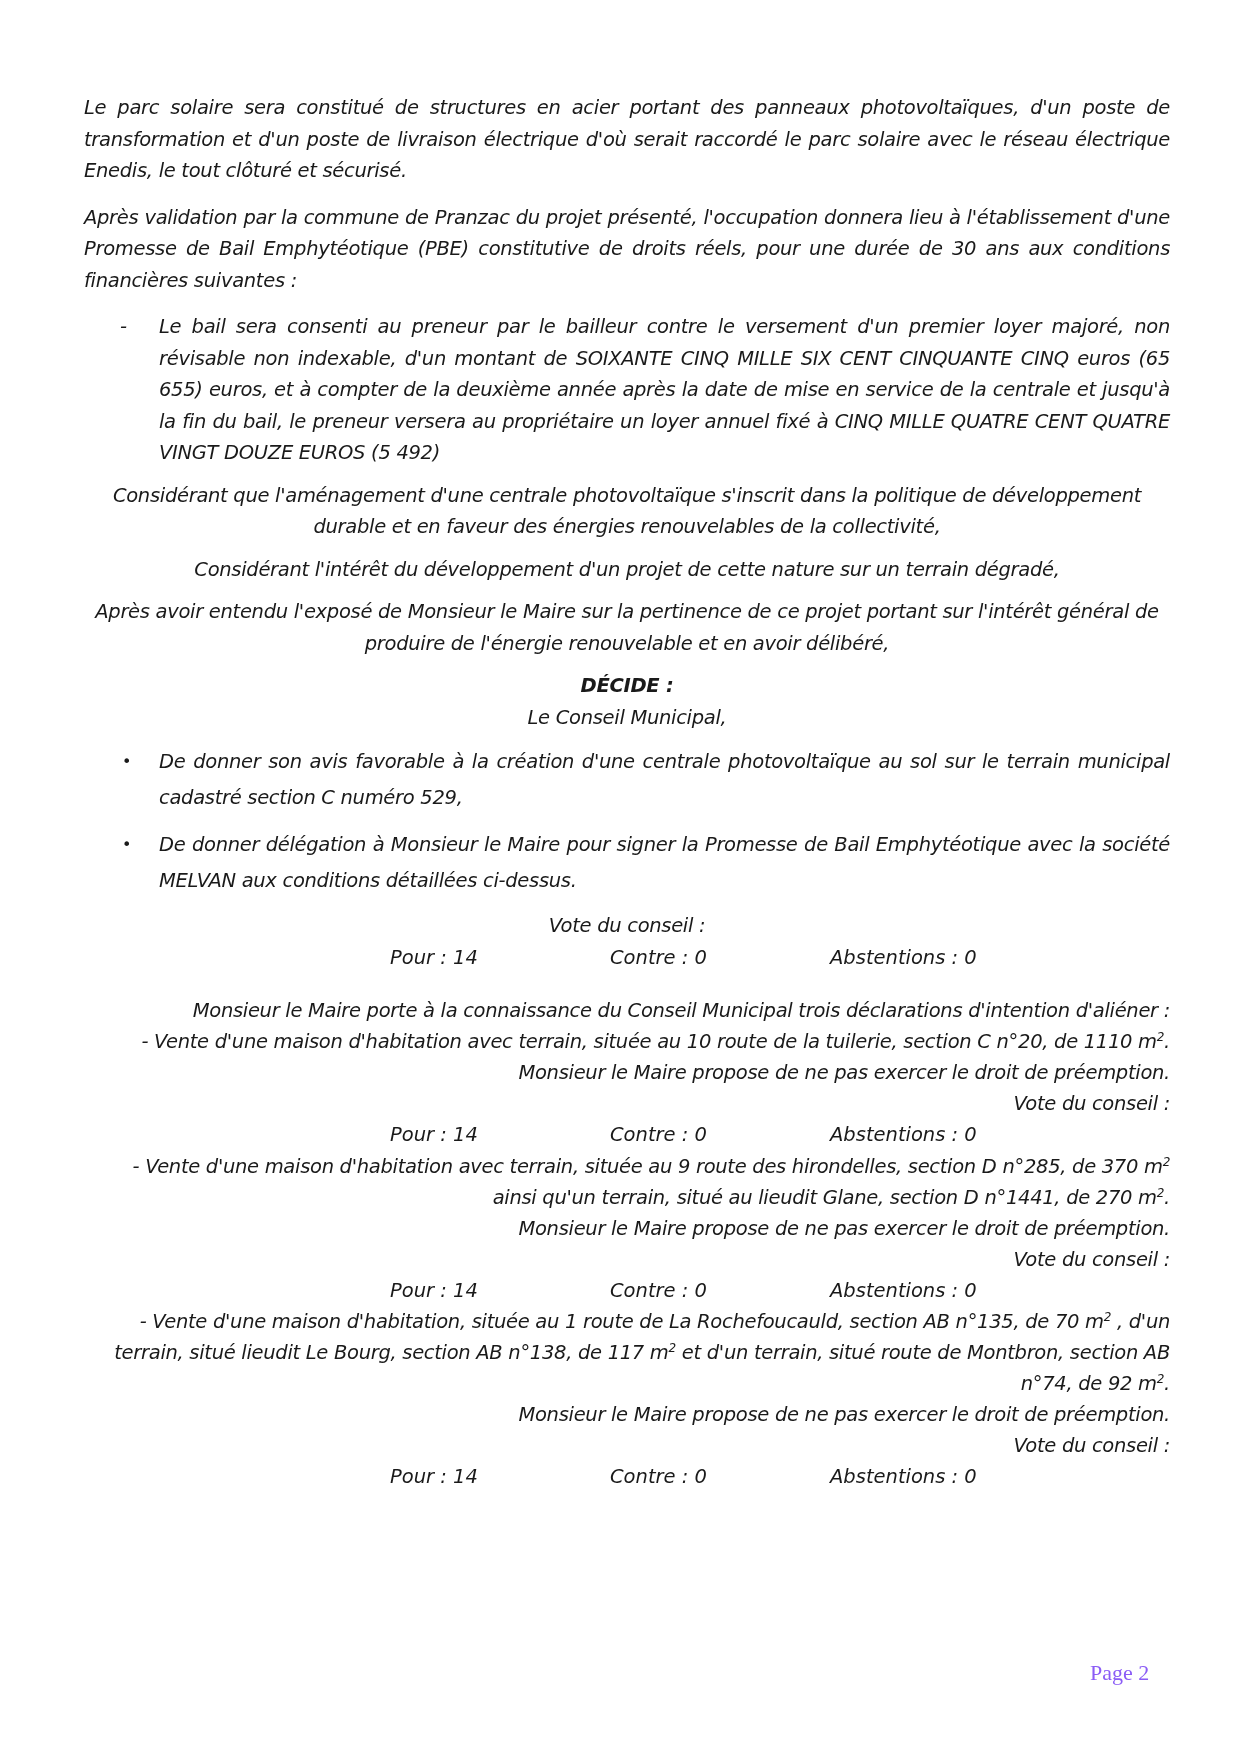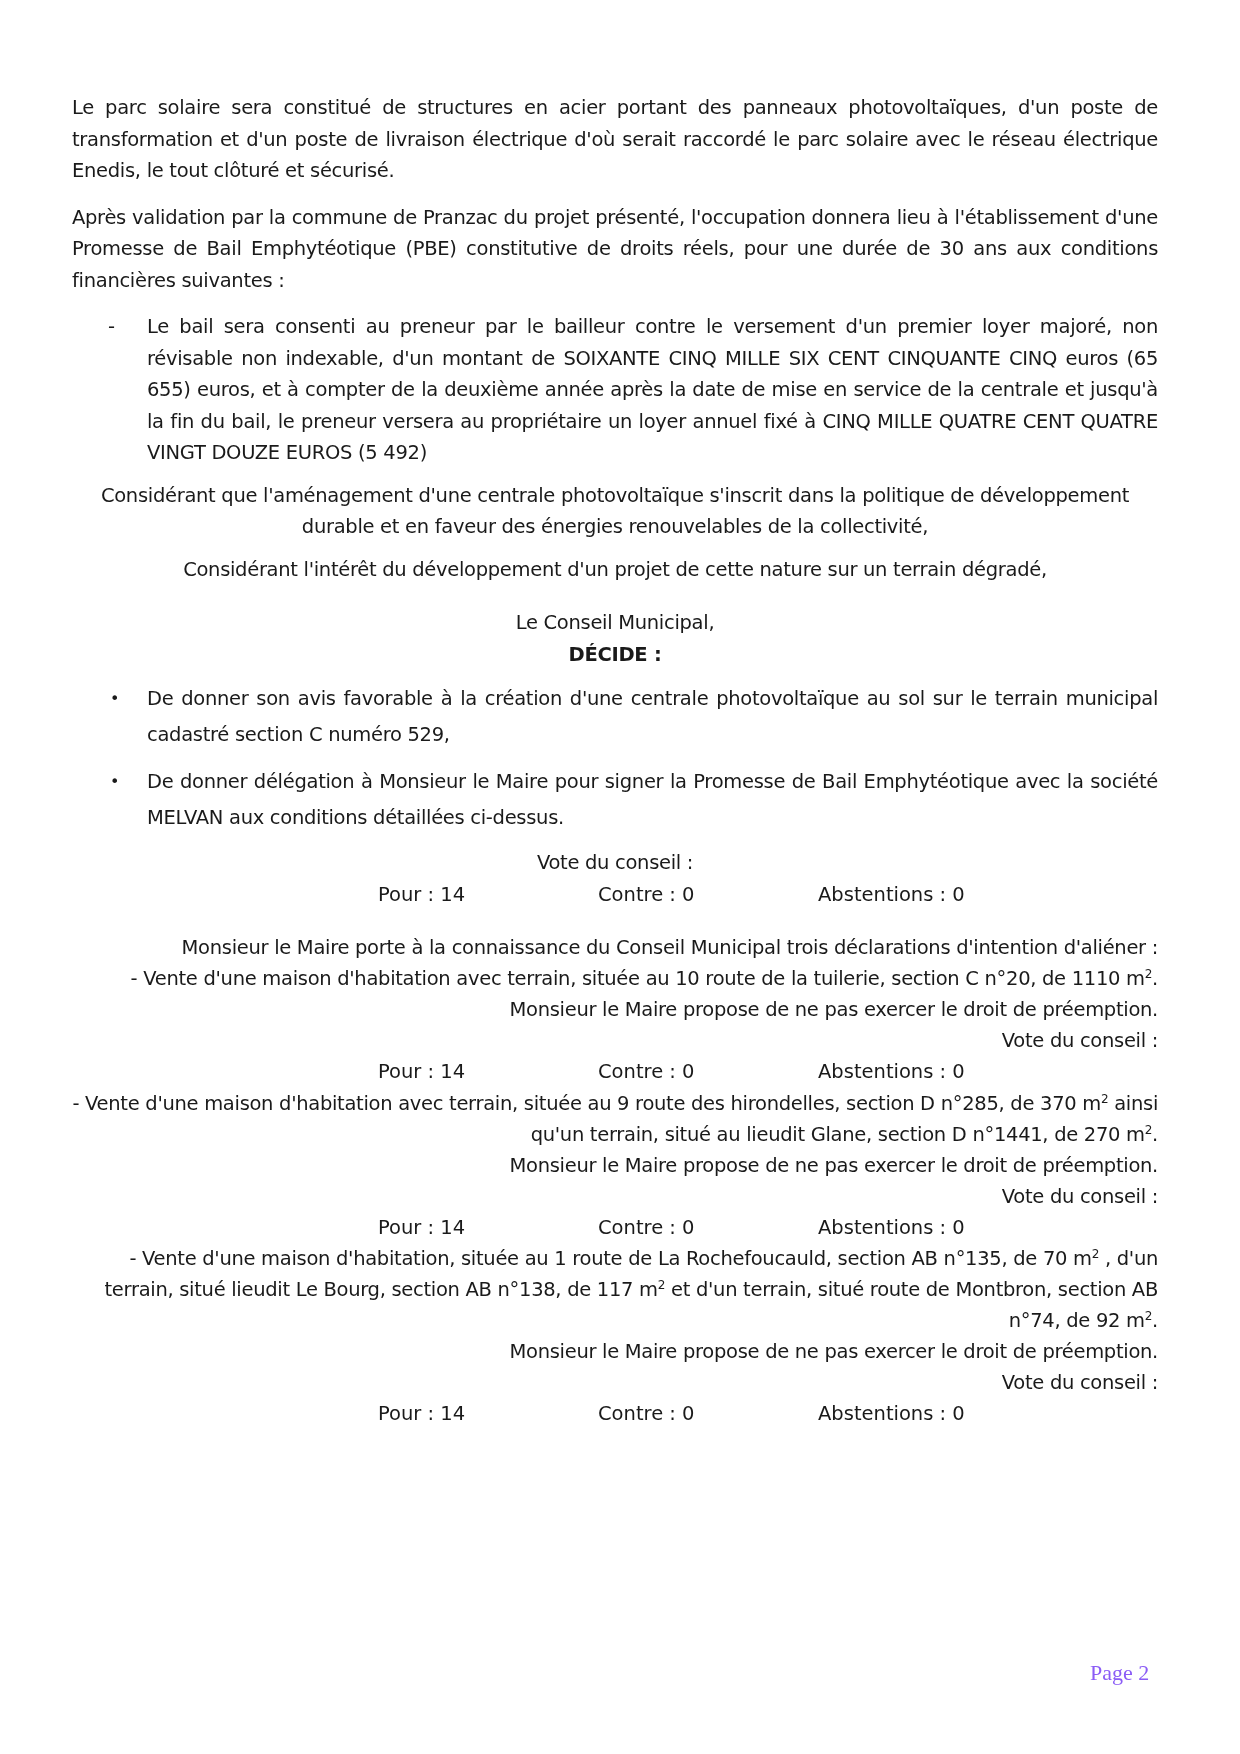--- a/index.html
+++ b/index.html
@@ -1,20 +1,20 @@
 <!DOCTYPE html>
 <html><head>
   <meta charset="utf-8">
   <style>
     html, body { margin: 0; padding: 0; background: #ffffff; }
     body {
       width: 1240px; height: 1754px; position: relative; overflow: hidden;
       font-family: "DejaVu Sans", sans-serif; color: #1a1a1a;
     }
-    .page { position: absolute; left: 72px; top: 92px; width: 1086px; }
+    .page { position: absolute; left: 84px; top: 92px; width: 1086px; font-style: italic; }
     .p {
       font-size: 19.5px; line-height: 31.5px; margin: 0;
       text-align: justify; letter-spacing: -0.3px;
     }
     .p.nojust { text-align: center; }
     .gap-s { height: 11px; }
     .gap-m { height: 15px; }
     .dash-item { position: relative; padding-left: 75px; }
     .dash-item .marker { position: absolute; left: 36px; top: 0; }
     .bullet-item { position: relative; padding-left: 75px; line-height: 36px; }
@@ -50,24 +50,25 @@
     <span>Le bail sera consenti au preneur par le bailleur contre le versement d'un premier loyer majoré, non révisable non indexable, d'un montant de SOIXANTE CINQ MILLE SIX CENT CINQUANTE CINQ euros (65 655) euros, et à compter de la deuxième année après la date de mise en service de la centrale et jusqu'à la fin du bail, le preneur versera au propriétaire un loyer annuel fixé à CINQ MILLE QUATRE CENT QUATRE VINGT DOUZE EUROS (5 492)</span>
   </div>
   <div class="gap-s"></div>
 
   <p class="p nojust">Considérant que l'aménagement d'une centrale photovoltaïque s'inscrit dans la politique de développement durable et en faveur des énergies renouvelables de la collectivité,</p>
   <div class="gap-s"></div>
 
   <p class="p nojust">Considérant l'intérêt du développement d'un projet de cette nature sur un terrain dégradé,</p>
   <div class="gap-s"></div>
 
+  <p class="p nojust">Après avoir entendu l'exposé de Monsieur le Maire sur la pertinence de ce projet portant sur l'intérêt général de produire de l'énergie renouvelable et en avoir délibéré,</p>
   <div class="gap-s"></div>
 
+  <p class="p nojust bold">DÉCIDE :</p>
   <p class="p nojust">Le Conseil Municipal,</p>
-  <p class="p nojust bold">DÉCIDE :</p>
   <div class="gap-s"></div>
 
   <div class="p bullet-item">
     <span class="marker">•</span>
     <span>De donner son avis favorable à la création d'une centrale photovoltaïque au sol sur le terrain municipal cadastré section C numéro 529,</span>
   </div>
   <div class="gap-s"></div>
   <div class="p bullet-item">
     <span class="marker">•</span>
     <span>De donner délégation à Monsieur le Maire pour signer la Promesse de Bail Emphytéotique avec la société MELVAN aux conditions détaillées ci-dessus.</span>

